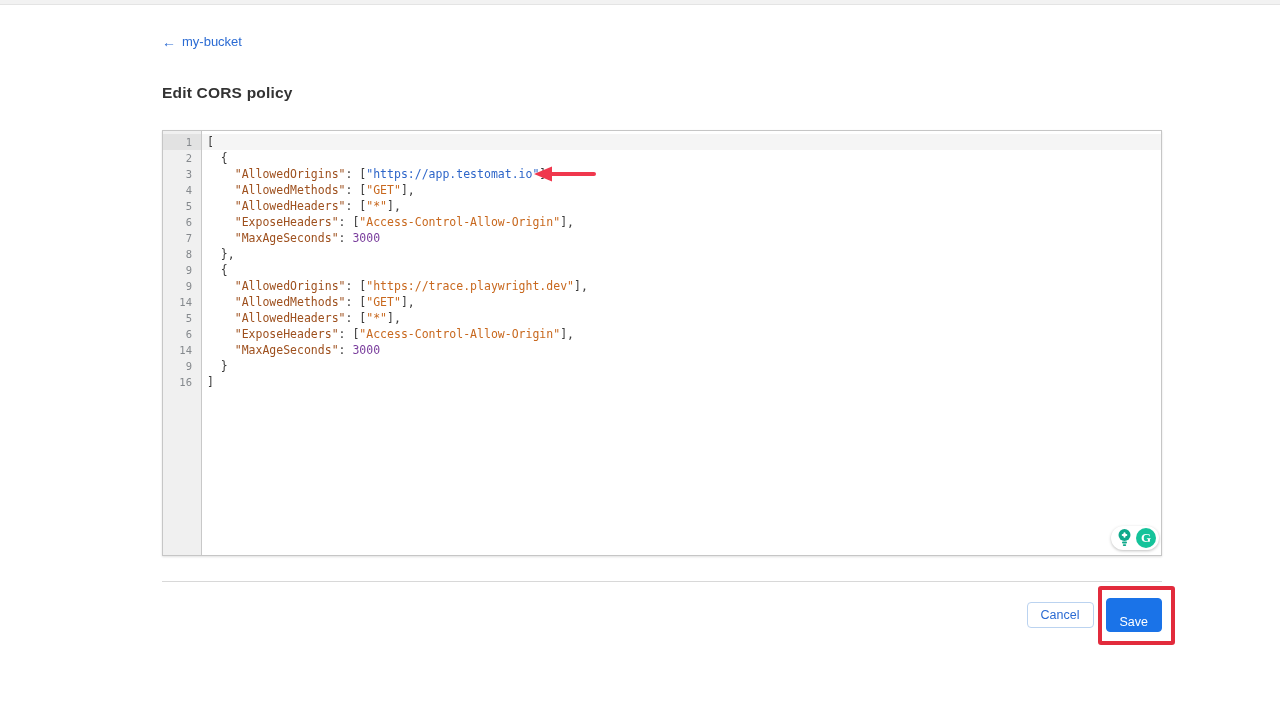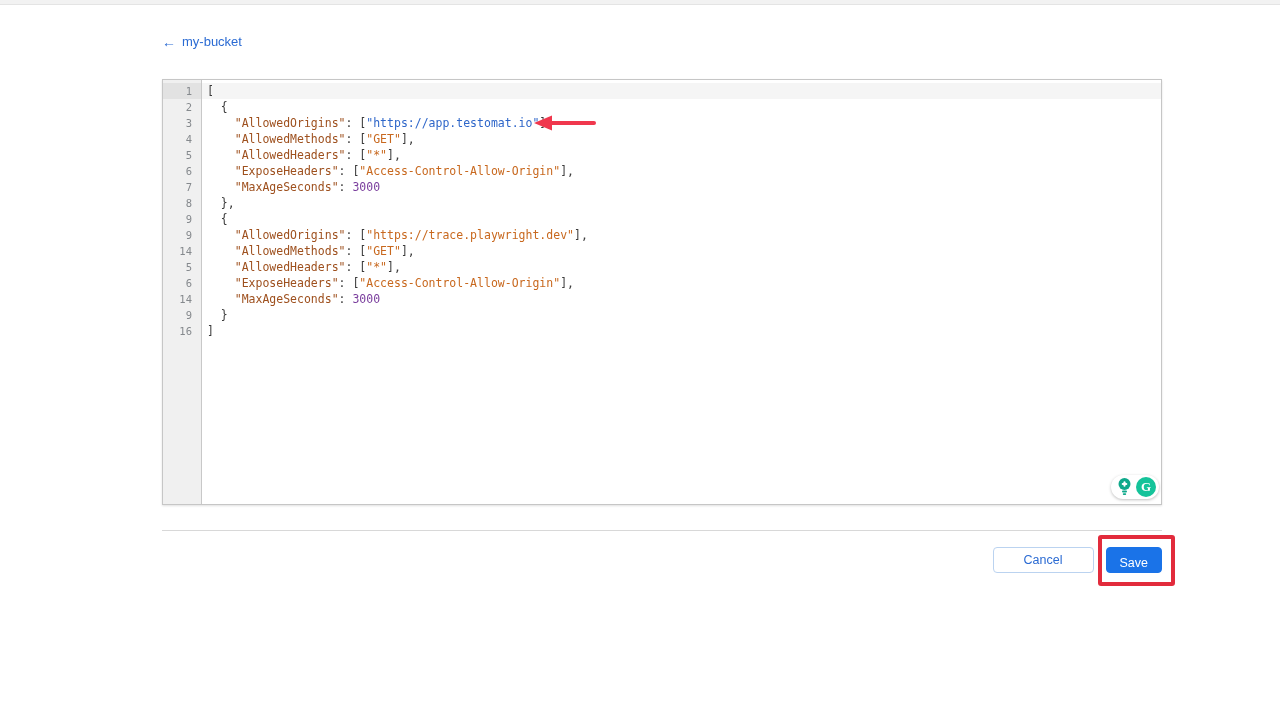--- a/index.html
+++ b/index.html
@@ -44,39 +44,40 @@
   .g-circle { width:20px; height:20px; border-radius:50%; background:var(--grammarly-green);
               color:#ffffff; font-weight:700; font-size:13px; display:flex;
               align-items:center; justify-content:center; font-family:"Liberation Serif", serif; }
 
   
   .divider { margin-top:25px; width:1000px; border-top:1px solid #d8d8d8; }
   .footer { margin-top:16px; display:flex; justify-content:flex-end; align-items:center; }
   .btn { height:26px; font-size:12.5px; border-radius:4px; cursor:pointer;
          font-family:"Liberation Sans", sans-serif; }
   .btn-cancel { background:#ffffff; border:1px solid var(--cancel-border);
-                color:var(--link-blue); padding:0 30px; }
+                color:var(--link-blue); padding:0 13px; }
   .save-wrap { position:relative; margin-left:12px; }
   .btn-save { background:var(--save-blue); border:1px solid var(--save-blue);
-              color:#ffffff; padding:8px 13px; }
+              color:#ffffff; padding:16px 13px; }
   .red-box { position:absolute; left:-8px; top:-12px; right:-13px; bottom:-13px;
              border:4px solid var(--annotation-red); border-radius:3px; pointer-events:none; }
 </style>
 </head>
 <body>
 
 <div class="top-strip"></div>
 
 <div class="page">
 
   <a class="back-link">
     <span class="arr">←</span>
     <span>my-bucket</span>
   </a>
 
+  <div class="page-title">Edit CORS policy</div>
 
   <div class="editor">
     <div class="gutter">
         <div class="ln active">1</div>
         <div class="ln">2</div>
         <div class="ln">3</div>
         <div class="ln">4</div>
         <div class="ln">5</div>
         <div class="ln">6</div>
         <div class="ln">7</div>

